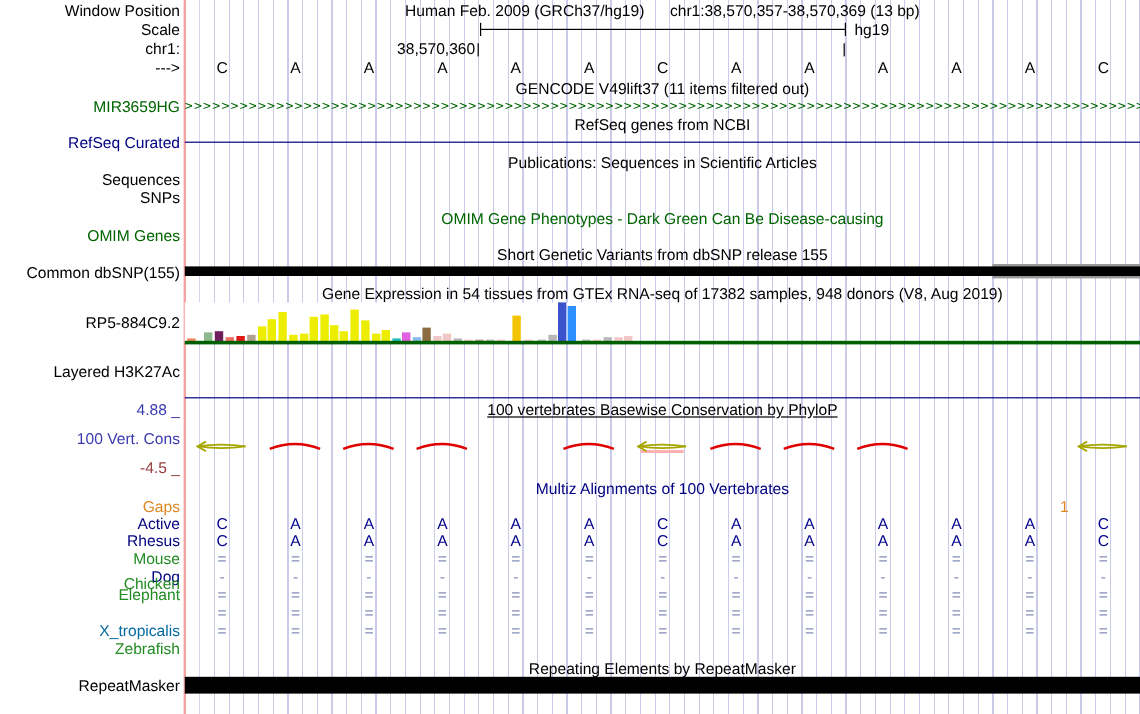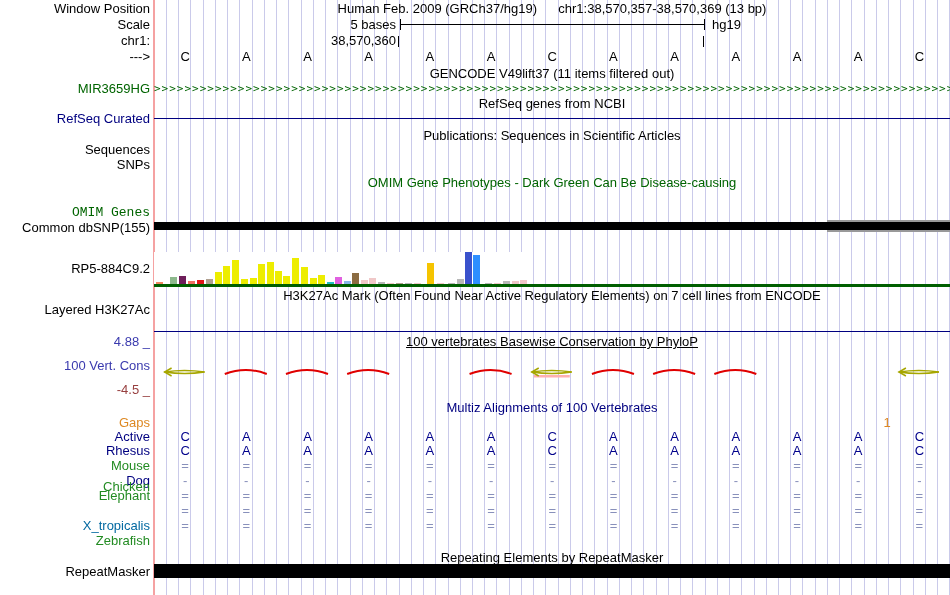--- a/index.html
+++ b/index.html
@@ -28,21 +28,20 @@
   <div class="redline"></div>
 
   <div class="lbl" style="top:2px">Window Position</div>
   <div class="ttl z4" style="top:2px">
     <span>Human Feb. 2009 (GRCh37/hg19)</span>
     <span style="display:inline-block;width:14px"></span>
     <span>chr1:38,570,357-38,570,369 (13 bp)</span>
   </div>
 
   <div class="lbl" style="top:18px">Scale</div>
-  <div class="abs z4" style="top:18px;left:0;width:396px;text-align:right;line-height:14px">5 bases</div>
   <div class="hline" style="top:24px;left:400px;width:305px;background:#000"></div>
   <div class="tick" style="top:19px;left:400px;height:11px"></div>
   <div class="tick" style="top:19px;left:704px;height:11px"></div>
   <div class="abs z4" style="top:18px;left:712px;line-height:14px">hg19</div>
 
   <div class="lbl" style="top:34px">chr1:</div>
   <div class="abs z4" style="top:34px;left:0;width:396px;text-align:right;line-height:14px">38,570,360</div>
   <div class="tick" style="top:36px;left:398px;height:11px"></div>
   <div class="tick" style="top:36px;left:703px;height:11px"></div>
 
@@ -69,26 +68,28 @@
 
   <div class="ttl" style="top:97px">RefSeq genes from NCBI</div>
   <div class="lbl" style="top: 112px; color: rgb(0, 0, 128);">RefSeq Curated</div>
   <div class="hline" style="top: 118px; left: 154px; right: 0px; background: rgb(0, 0, 128);" id="refseq-line"></div>
 
   <div class="ttl" style="top:129px">Publications: Sequences in Scientific Articles</div>
   <div class="lbl" style="top:143px">Sequences</div>
   <div class="lbl" style="top:158px">SNPs</div>
 
   <div class="ttl" style="top: 176px; color: rgb(0, 100, 0);" id="omim-title">OMIM Gene Phenotypes - Dark Green Can Be Disease-causing</div>
-  <div class="lbl" style="top: 206px; color: rgb(0, 100, 0); font-family: Liberation Mono, monospace;" id="omim-label">OMIM Genes</div>
-
+  <div class="lbl" style="top: 190px; color: rgb(0, 100, 0);" id="omim-label">OMIM Genes</div>
+
+  <div class="ttl" style="top:206px">Short Genetic Variants from dbSNP release 155</div>
   <div class="lbl" style="top:221px">Common dbSNP(155)</div>
   <div class="abs z2" style="top: 220px; left: 827px; width: 123px; height: 12px; background: rgb(153, 153, 153);" id="dbsnp-gray"></div>
   <div class="abs z3" style="top: 222px; left: 154px; right: 0px; height: 8px; background: rgb(0, 0, 0);" id="dbsnp-bar"></div>
 
+  <div class="ttl" style="top:238px">Gene Expression in 54 tissues from GTEx RNA-seq of 17382 samples, 948 donors (V8, Aug 2019)</div>
   <div class="lbl" style="top:262px">RP5-884C9.2</div>
   <div class="abs z2" style="top:252px;left:154px;width:374px;height:33px;background:#fff"></div>
   <div id="gtex-bars">
       <div class="basecell" style="left: 156px; width: 7px; top: 282px; height: 3px; background: rgb(240, 136, 96); z-index: 3; position: absolute;"></div>
       <div class="basecell" style="left: 170px; width: 7px; top: 277px; height: 8px; background: rgb(141, 185, 141); z-index: 3; position: absolute;"></div>
       <div class="basecell" style="left: 179px; width: 7px; top: 276px; height: 9px; background: rgb(110, 30, 90); z-index: 3; position: absolute;"></div>
       <div class="basecell" style="left: 188px; width: 7px; top: 281px; height: 4px; background: rgb(240, 112, 96); z-index: 3; position: absolute;"></div>
       <div class="basecell" style="left: 197px; width: 7px; top: 280px; height: 5px; background: rgb(224, 24, 24); z-index: 3; position: absolute;"></div>
       <div class="basecell" style="left: 206px; width: 7px; top: 279px; height: 6px; background: rgb(176, 160, 144); z-index: 3; position: absolute;"></div>
       <div class="basecell" style="left: 215px; width: 7px; top: 272px; height: 13px; background: rgb(237, 237, 0); z-index: 3; position: absolute;"></div>
@@ -122,21 +123,20 @@
       <div class="basecell" style="left: 465px; width: 7px; top: 252px; height: 33px; background: rgb(58, 82, 204); z-index: 3; position: absolute;"></div>
       <div class="basecell" style="left: 473px; width: 7px; top: 255px; height: 30px; background: rgb(46, 143, 255); z-index: 3; position: absolute;"></div>
       <div class="basecell" style="left: 485px; width: 7px; top: 283px; height: 2px; background: rgb(184, 184, 184); z-index: 3; position: absolute;"></div>
       <div class="basecell" style="left: 494px; width: 7px; top: 283px; height: 2px; background: rgb(240, 200, 200); z-index: 3; position: absolute;"></div>
       <div class="basecell" style="left: 503px; width: 7px; top: 281px; height: 4px; background: rgb(184, 184, 184); z-index: 3; position: absolute;"></div>
       <div class="basecell" style="left: 512px; width: 7px; top: 281px; height: 4px; background: rgb(240, 200, 200); z-index: 3; position: absolute;"></div>
       <div class="basecell" style="left: 520px; width: 7px; top: 280px; height: 5px; background: rgb(240, 200, 200); z-index: 3; position: absolute;"></div>
     </div>
   <div class="abs z3" style="top: 284px; left: 154px; right: 0px; height: 3px; background: rgb(0, 95, 0);" id="gtex-baseline"></div>
 
-  <div class="ttl" style="top:289px">H3K27Ac Mark (Often Found Near Active Regulatory Elements) on 7 cell lines from ENCODE</div>
   <div class="lbl" style="top:303px">Layered H3K27Ac</div>
   <div class="hline" style="top: 331px; left: 154px; right: 0px; background: rgb(0, 0, 128);" id="h3k-line"></div>
 
   <div class="lbl" style="top: 335px; color: rgb(58, 58, 174);" id="phylop-max">4.88 _</div>
   <div class="ttl" style="top: 335px; color: #000000; text-decoration: underline;" id="phylop-title">100 vertebrates Basewise Conservation by PhyloP</div>
   <div class="lbl" style="top: 359px; color: rgb(58, 58, 174);" id="phylop-label">100 Vert. Cons</div>
   <div class="lbl" style="top: 383px; color: rgb(151, 63, 63);" id="phylop-min">-4.5 _</div>
   <svg id="phylop-svg" class="abs z3" style="top:362px;left:154px" width="796" height="24">
       <path d="M 70.78846153846155 12 Q 91.78846153846155 4 112.78846153846155 12" stroke="#e00000" stroke-width="2" fill="none"></path>
       <path d="M 131.98076923076923 12 Q 152.98076923076923 4 173.98076923076923 12" stroke="#e00000" stroke-width="2" fill="none"></path>

